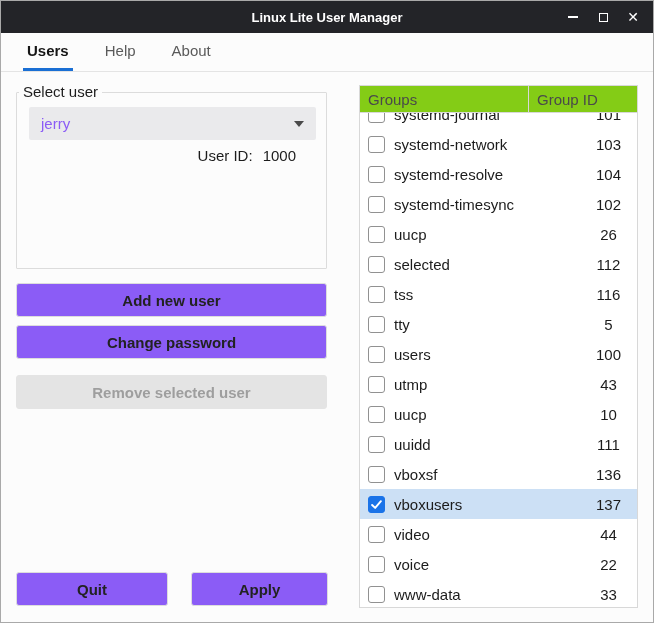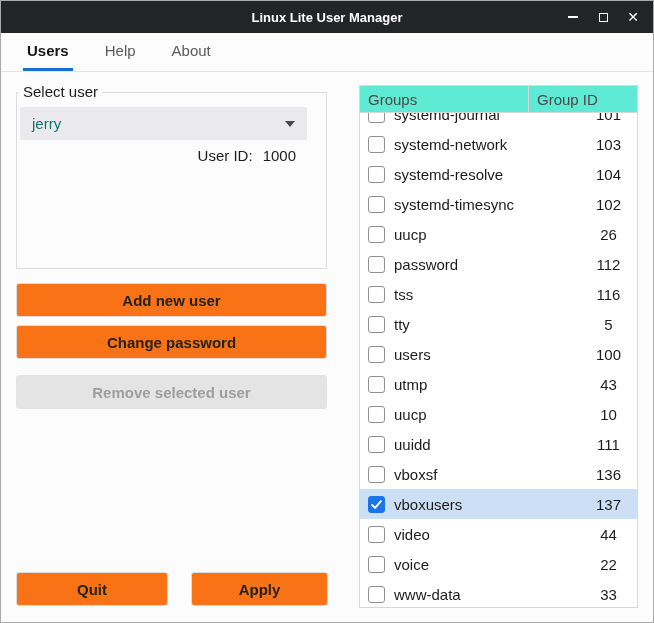--- a/index.html
+++ b/index.html
@@ -60,59 +60,59 @@
   .groupbox {
     position: absolute; left: 15px; top: 91px; width: 311px; height: 177px;
     border: 1px solid #dcdcdc; border-radius: 1px; background: #fcfcfc;
   }
   .groupbox-legend {
     position: absolute; left: 2px; top: -10px;
     background: #fcfcfc; padding: 0 4px;
     font-size: 15px; color: #1c1c1c;
   }
   .combo {
-    position: absolute; left: 3px; top: 14px; width: 287px; height: 33px;
+    position: absolute; left: 12px; top: 14px; width: 287px; height: 33px;
     background: #eaeaec; border-radius: 2px;
     display: flex; align-items: center;
-    font-size: 15px; color: #0f766e; padding: 0 12px;
+    font-size: 15px; color: #8b5cf6; padding: 0 12px;
   }
   .combo-arrow {
     margin-left: auto;
     width: 0; height: 0;
     border-left: 5px solid transparent; border-right: 5px solid transparent;
     border-top: 6px solid #4a4a4a;
   }
   .userid-line {
     position: absolute; left: 0; right: 30px; top: 54px;
     text-align: right; font-size: 15px; color: #1c1c1c;
   }
   .userid-line .uid-label { margin-right: 10px; }
 
   .btn {
     position: absolute; left: 15px; width: 311px; height: 34px;
-    background: #f97316; border: 1px solid #dddddd; border-radius: 3px;
+    background: #8b5cf6; border: 1px solid #dddddd; border-radius: 3px;
     font-family: "Liberation Sans", sans-serif;
     font-size: 15px; font-weight: 700; color: #222222;
     display: flex; align-items: center; justify-content: center;
   }
   .btn-add { top: 282px; }
   .btn-pass { top: 324px; }
   .btn-remove { top: 374px; background: #e4e4e4; border-color: #e4e4e4; color: #9e9e9e; }
   .btn-quit  { top: 571px; left: 15px; width: 152px; }
   .btn-apply { top: 571px; left: 190px; width: 137px; }
 
   
   .table {
     position: absolute; left: 358px; top: 84px; width: 279px; height: 523px;
     background: #ffffff; border: 1px solid #d8d8d8;
     overflow: hidden;
   }
   .thead {
     display: flex; height: 27px; align-items: center;
-    border-bottom: 1px solid #d8d8d8; background: #5eead4;
+    border-bottom: 1px solid #d8d8d8; background: #84cc16;
     position: relative; z-index: 2;
   }
   .th { font-size: 15px; color: #4a4a4a; padding: 0 8px; }
   .th-groups { width: 169px; border-right: 1px solid #d8d8d8; height: 100%; display: flex; align-items: center; }
   .th-id { flex: 1; }
   .tbody { position: relative; z-index: 1; }
   .trow {
     display: flex; align-items: center; height: 30px;
     padding-left: 8px; font-size: 15px; color: #1c1c1c;
   }
@@ -197,21 +197,21 @@
           <span class="gname">systemd-timesync</span>
           <span class="gid">102</span>
         </div>
         <div class="trow">
           <span class="checkbox"></span>
           <span class="gname">uucp</span>
           <span class="gid">26</span>
         </div>
         <div class="trow">
           <span class="checkbox"></span>
-          <span class="gname">password</span>
+          <span class="gname">selected</span>
           <span class="gid">112</span>
         </div>
         <div class="trow">
           <span class="checkbox"></span>
           <span class="gname">tss</span>
           <span class="gid">116</span>
         </div>
         <div class="trow">
           <span class="checkbox"></span>
           <span class="gname">tty</span>

